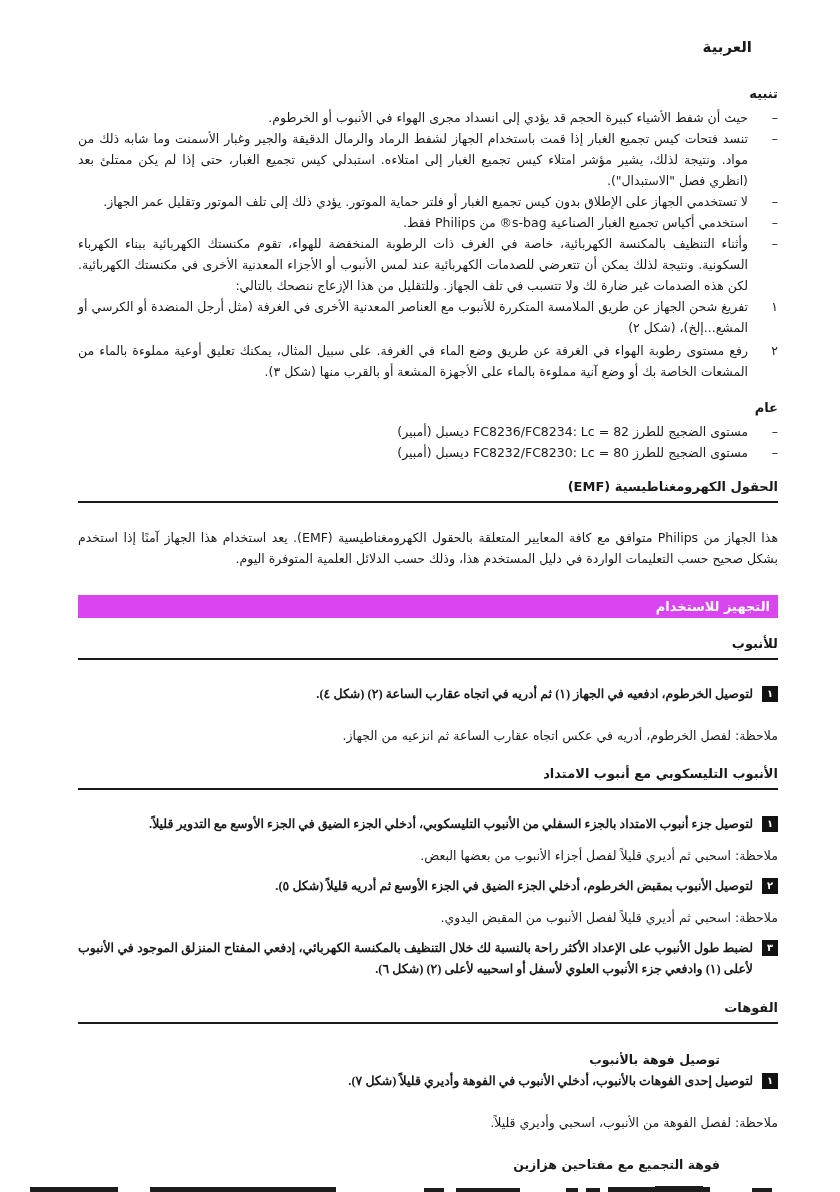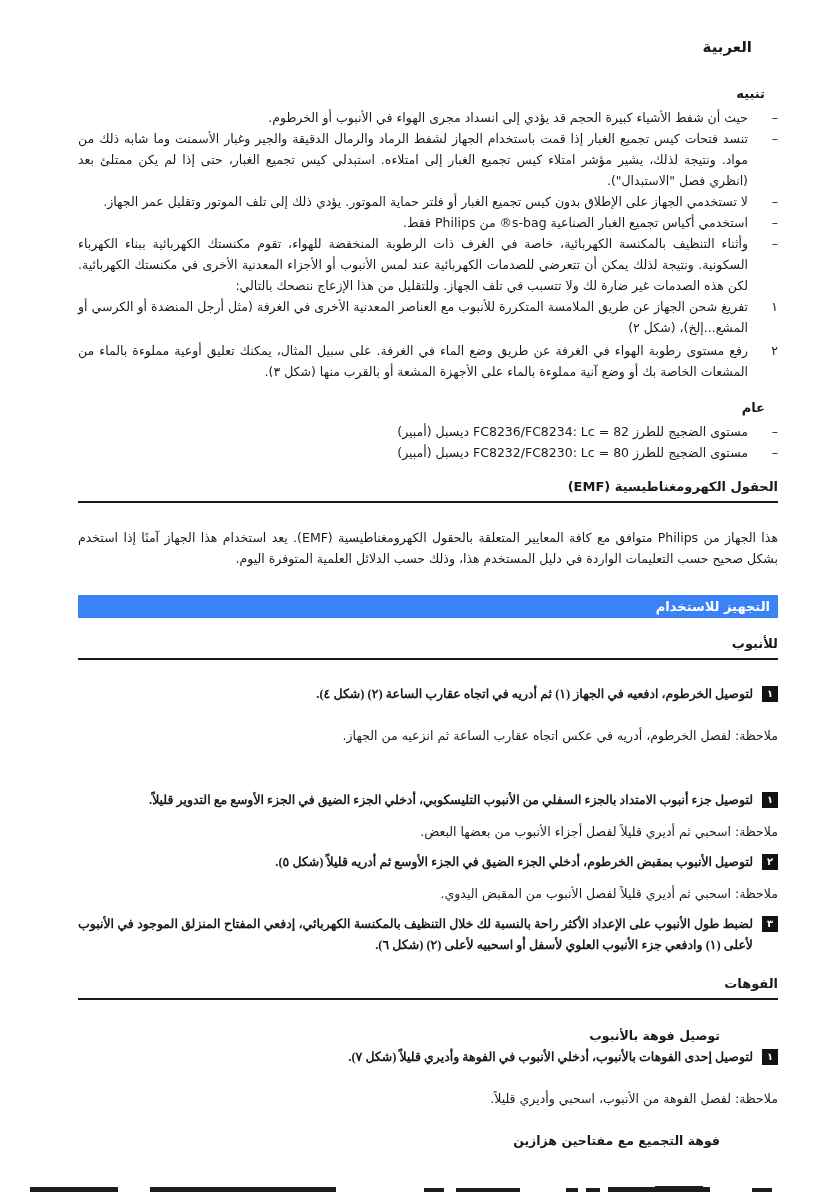--- a/index.html
+++ b/index.html
@@ -12,38 +12,38 @@
     direction:rtl;
     overflow:hidden;
     box-sizing:border-box;
   }
   .content{padding:38px 62px 0 78px;}
   .lang-title{
     font-size:15px;font-weight:bold;
     padding-right:26px;
     margin-bottom:30px;
   }
-  .h-bold{font-size:13px;font-weight:bold;margin:0 13px 6px 0;}
+  .h-bold{font-size:13px;font-weight:bold;margin:0 0 6px 0;}
   .body-txt{font-size:12.5px;line-height:21px;text-align:justify;}
   .bullet-row{display:flex;margin:0;}
   .bullet-dash{width:30px;flex:0 0 30px;}
   .bullet-text{flex:1;}
   .numlist-row{display:flex;margin:0 0 2px 0;}
   .numlist-num{width:30px;flex:0 0 30px;}
   .gap-s{height:10px;}
   .gap-m{height:16px;}
   .gap-l{height:24px;}
   .rule-heading{
     font-size:13px;font-weight:bold;
     border-bottom:2px solid #1a1a1a;
     padding-bottom:7px;
     margin-bottom:0;
   }
   .section-bar{
-    background:#3b82f6;color:#ffffff;
+    background:#d946ef;color:#ffffff;
     font-size:13px;font-weight:bold;
     height:23px;line-height:23px;
     padding-right:8px;
     margin:26px 0 18px 0;
   }
   .step-row{display:flex;align-items:flex-start;margin:0 0 10px 0;}
   .step-num{
     flex:0 0 16px;width:16px;height:16px;
     background:#121212;color:#ffffff;
     font-size:10px;line-height:16px;text-align:center;
@@ -120,20 +120,21 @@
     <div class="rule-heading">للأنبوب</div>
     <div class="gap-l"></div>
     <div class="step-row">
       <span class="step-num">١</span>
       <span class="step-text">لتوصيل الخرطوم، ادفعيه في الجهاز (١) ثم أدريه في اتجاه عقارب الساعة (٢) (شكل ٤).</span>
     </div>
     <div class="gap-s"></div>
     <div class="note">ملاحظة: لفصل الخرطوم، أدريه في عكس اتجاه عقارب الساعة ثم انزعيه من الجهاز.</div>
     <div class="gap-s"></div>
 
+    <div class="rule-heading">الأنبوب التليسكوبي مع أنبوب الامتداد</div>
     <div class="gap-l"></div>
     <div class="step-row">
       <span class="step-num">١</span>
       <span class="step-text">لتوصيل جزء أنبوب الامتداد بالجزء السفلي من الأنبوب التليسكوبي، أدخلي الجزء الضيق في الجزء الأوسع مع التدوير قليلاً.</span>
     </div>
     <div class="note">ملاحظة: اسحبي ثم أديري قليلاً لفصل أجزاء الأنبوب من بعضها البعض.</div>
     <div class="step-row">
       <span class="step-num">٢</span>
       <span class="step-text">لتوصيل الأنبوب بمقبض الخرطوم، أدخلي الجزء الضيق في الجزء الأوسع ثم أدريه قليلاً (شكل ٥).</span>
     </div>

